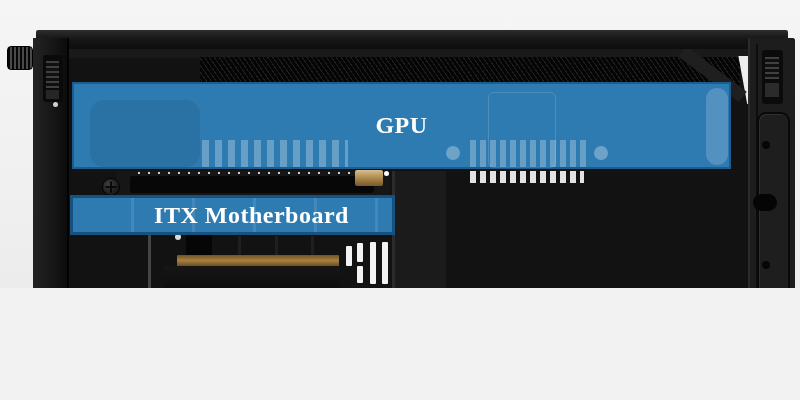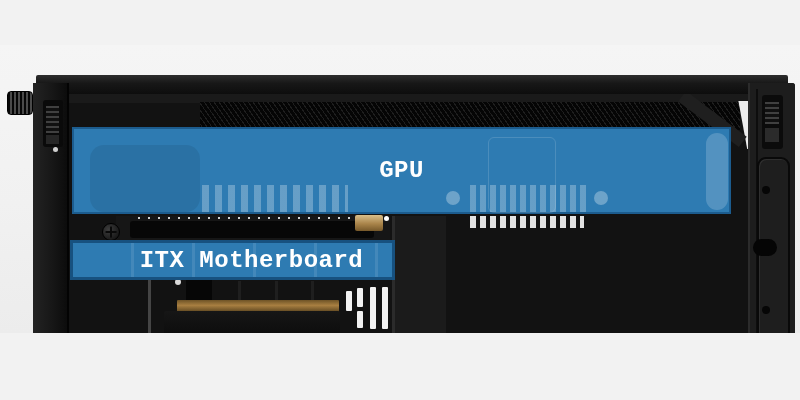--- a/index.html
+++ b/index.html
@@ -1,18 +1,18 @@
 <!DOCTYPE html>
 <html><head>
 <meta charset="utf-8">
 <style>
   html,body{margin:0;padding:0;background:#f2f2f2;}
   .scene{position:relative;width:800px;height:288px;overflow:hidden;
          background:linear-gradient(180deg,#f5f5f5 0%,#f1f1f1 55%,#ececec 100%);
-         font-family:Liberation Mono, monospace;margin-top:45px;}
+         font-family:Liberation Serif, serif;}
   .abs{position:absolute;}
   .blue-box{position:absolute;background:#2E7BB2;border:2px solid #1C5C8E;box-sizing:border-box;}
   .zone-label{position:absolute;left:0;top:0;width:100%;height:100%;
               display:flex;align-items:center;justify-content:center;
               color:#fff;font-weight:700;letter-spacing:.5px;}
   .vslats13{background:repeating-linear-gradient(90deg,var(--c,rgba(255,255,255,.27)) 0 7px,transparent 7px 13px);}
   .vslats10{background:repeating-linear-gradient(90deg,var(--c,rgba(255,255,255,.27)) 0 6px,transparent 6px 10px);}
   .mesh{background:repeating-linear-gradient(55deg,#050505 0 3px,#1e1e1e 3px 4px);}
   .knurl{background:repeating-linear-gradient(90deg,#060606 0 2px,#4a4a4a 2px 4px);
          border:1px solid #000;border-radius:4px;}

